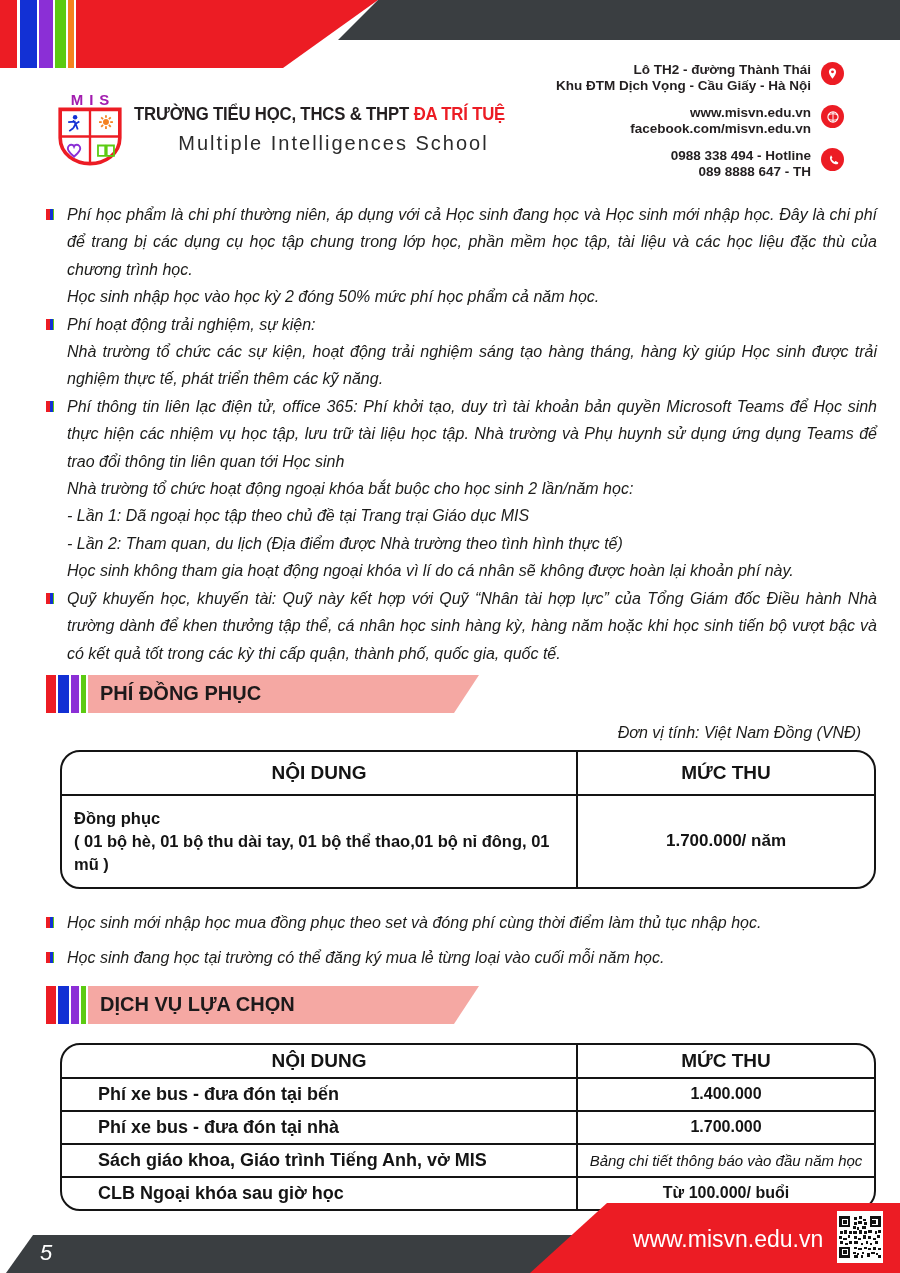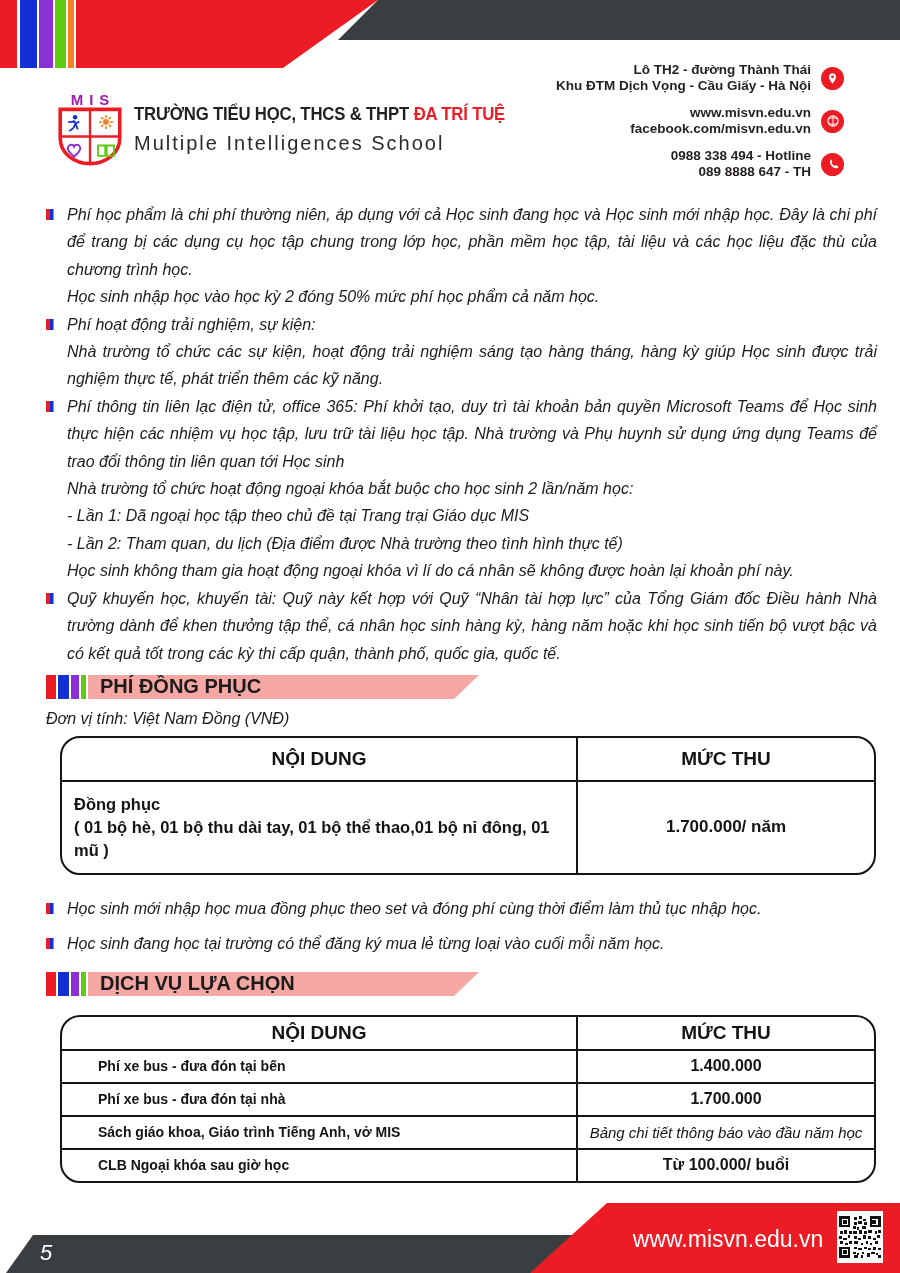--- a/index.html
+++ b/index.html
@@ -15,49 +15,49 @@
   .st-purple{left:39px;width:14px;background:#8b2fd6;}
   .st-green{left:55px;width:11px;background:#5ccb12;}
   .st-orange{left:68px;width:6px;background:#f58220;}
   .banner-red{position:absolute;top:0;left:76px;width:302px;height:68px;background:#ec1c24;
     clip-path:polygon(0 0,100% 0,calc(100% - 95px) 100%,0 100%);}
   .banner-dark{position:absolute;top:0;left:338px;width:562px;height:40px;background:#3a3e41;
     clip-path:polygon(40px 0,100% 0,100% 100%,0 100%);}
   
   .logo{position:absolute;top:92px;left:54px;width:72px;text-align:center;}
   .logo-mis{color:#a21caf;font-weight:bold;font-size:15px;letter-spacing:6px;text-indent:6px;line-height:15px;}
-  .school-names{position:absolute;top:104px;left:134px;}
+  .school-names{position:absolute;top:104px;left:134px;text-align:center;}
   .school-vi{font-weight:bold;font-size:18px;color:#231f20;white-space:nowrap;
     transform:scaleX(0.93);transform-origin:left center;letter-spacing:-0.2px;}
   .school-vi .hl{color:#ec1c24;margin-left:5px;}
   .school-en{font-size:20px;letter-spacing:2px;color:#2b2b2b;margin-top:7px;white-space:nowrap;}
   
   .contact{position:absolute;top:62px;right:56px;}
-  .c-row{display:flex;align-items:center;justify-content:flex-end;gap:10px;margin-bottom:11px;}
+  .c-row{display:flex;justify-content:flex-end;gap:10px;margin-bottom:11px;}
   .c-text{text-align:right;font-weight:bold;font-size:13.5px;line-height:16px;color:#231f20;}
   .c-icon{width:23px;height:23px;border-radius:50%;background:#ec1c24;flex:0 0 auto;
     display:flex;align-items:center;justify-content:center;}
   
   .content{position:absolute;top:201px;left:46px;width:831px;}
   .para{position:relative;padding-left:21px;font-style:italic;font-size:16px;
     line-height:27.4px;text-align:justify;color:#1c1c1a;}
   .para .marker{position:absolute;left:0;top:8px;width:8px;height:11px;
     background:linear-gradient(90deg,#ec1c24 0 55%,#1230d4 55% 82%,#5ccb12 82% 100%);}
   
-  .banner{display:flex;align-items:stretch;height:24px;width:433px;margin-top:8px;}
+  .banner{display:flex;align-items:stretch;height:38px;width:433px;margin-top:8px;}
   .b-stripes{display:flex;gap:2px;flex:0 0 auto;}
   .b-stripes span{display:block;height:100%;}
   .bs-red{width:10px;background:#ec1c24;}
   .bs-blue{width:11px;background:#1230d4;}
   .bs-purple{width:8px;background:#8b2fd6;}
   .bs-green{width:5px;background:#5ccb12;}
   .banner-label{flex:1;margin-left:2px;background:#f5a8a3;display:flex;align-items:center;
     padding-left:12px;font-weight:bold;font-size:20px;color:#1d1a1b;
     clip-path:polygon(0 0,100% 0,calc(100% - 25px) 100%,0 100%);}
-  .unit-note{margin-top:10px;text-align:left;padding-right:16px;
+  .unit-note{margin-top:10px;text-align:right;padding-right:16px;
     font-style:italic;font-size:16px;color:#1c1c1a;line-height:19px;}
   
   .tbl{margin-left:14px;width:816px;border:2.5px solid #141414;border-radius:20px;
     overflow:hidden;box-sizing:border-box;background:#fff;}
   .trow{display:flex;border-top:2.5px solid #141414;}
   .trow:first-child{border-top:none;}
   .cell-l{width:516px;border-right:2.5px solid #141414;display:flex;flex-direction:column;
     justify-content:center;box-sizing:border-box;}
   .cell-r{flex:1;display:flex;align-items:center;justify-content:center;text-align:center;}
   .th{font-weight:bold;font-size:19px;color:#141414;}
@@ -70,21 +70,21 @@
   .u-price{font-weight:bold;font-size:17px;color:#141414;}
   .notes{margin-top:16px;}
   .notes .para{line-height:35px;}
   .notes .para .marker{top:12px;}
   .banner2{margin-top:11px;}
   .tbl-services{margin-top:19px;}
   .tbl-services .trow.head{height:32px;}
   .tbl-services .trow.head .cell-l{align-items:center;}
   .tbl-services .trow.srow{height:31px;}
   .tbl-services .srow .cell-l{padding-left:36px;}
-  .s-name{font-weight:bold;font-size:14px;color:#141414;}
+  .s-name{font-weight:bold;font-size:18px;color:#141414;}
   .s-price{font-weight:bold;font-size:16px;color:#141414;}
   .s-price.it{font-weight:normal;font-style:italic;font-size:15px;}
   
   .foot-dark{position:absolute;top:1235px;left:0;width:585px;height:38px;background:#3a3e41;
     clip-path:polygon(33px 0,100% 0,calc(100% - 42px) 100%,6px 100%);}
   .foot-red{position:absolute;top:1203px;left:530px;width:370px;height:70px;background:#ec1c24;
     clip-path:polygon(77px 0,100% 0,100% 100%,0 100%);}
   .page-num{position:absolute;top:1240px;left:40px;color:#fff;font-style:italic;font-size:22px;}
   .foot-url{position:absolute;top:1226px;left:620px;width:216px;text-align:center;
     color:#fff;font-size:23px;}

